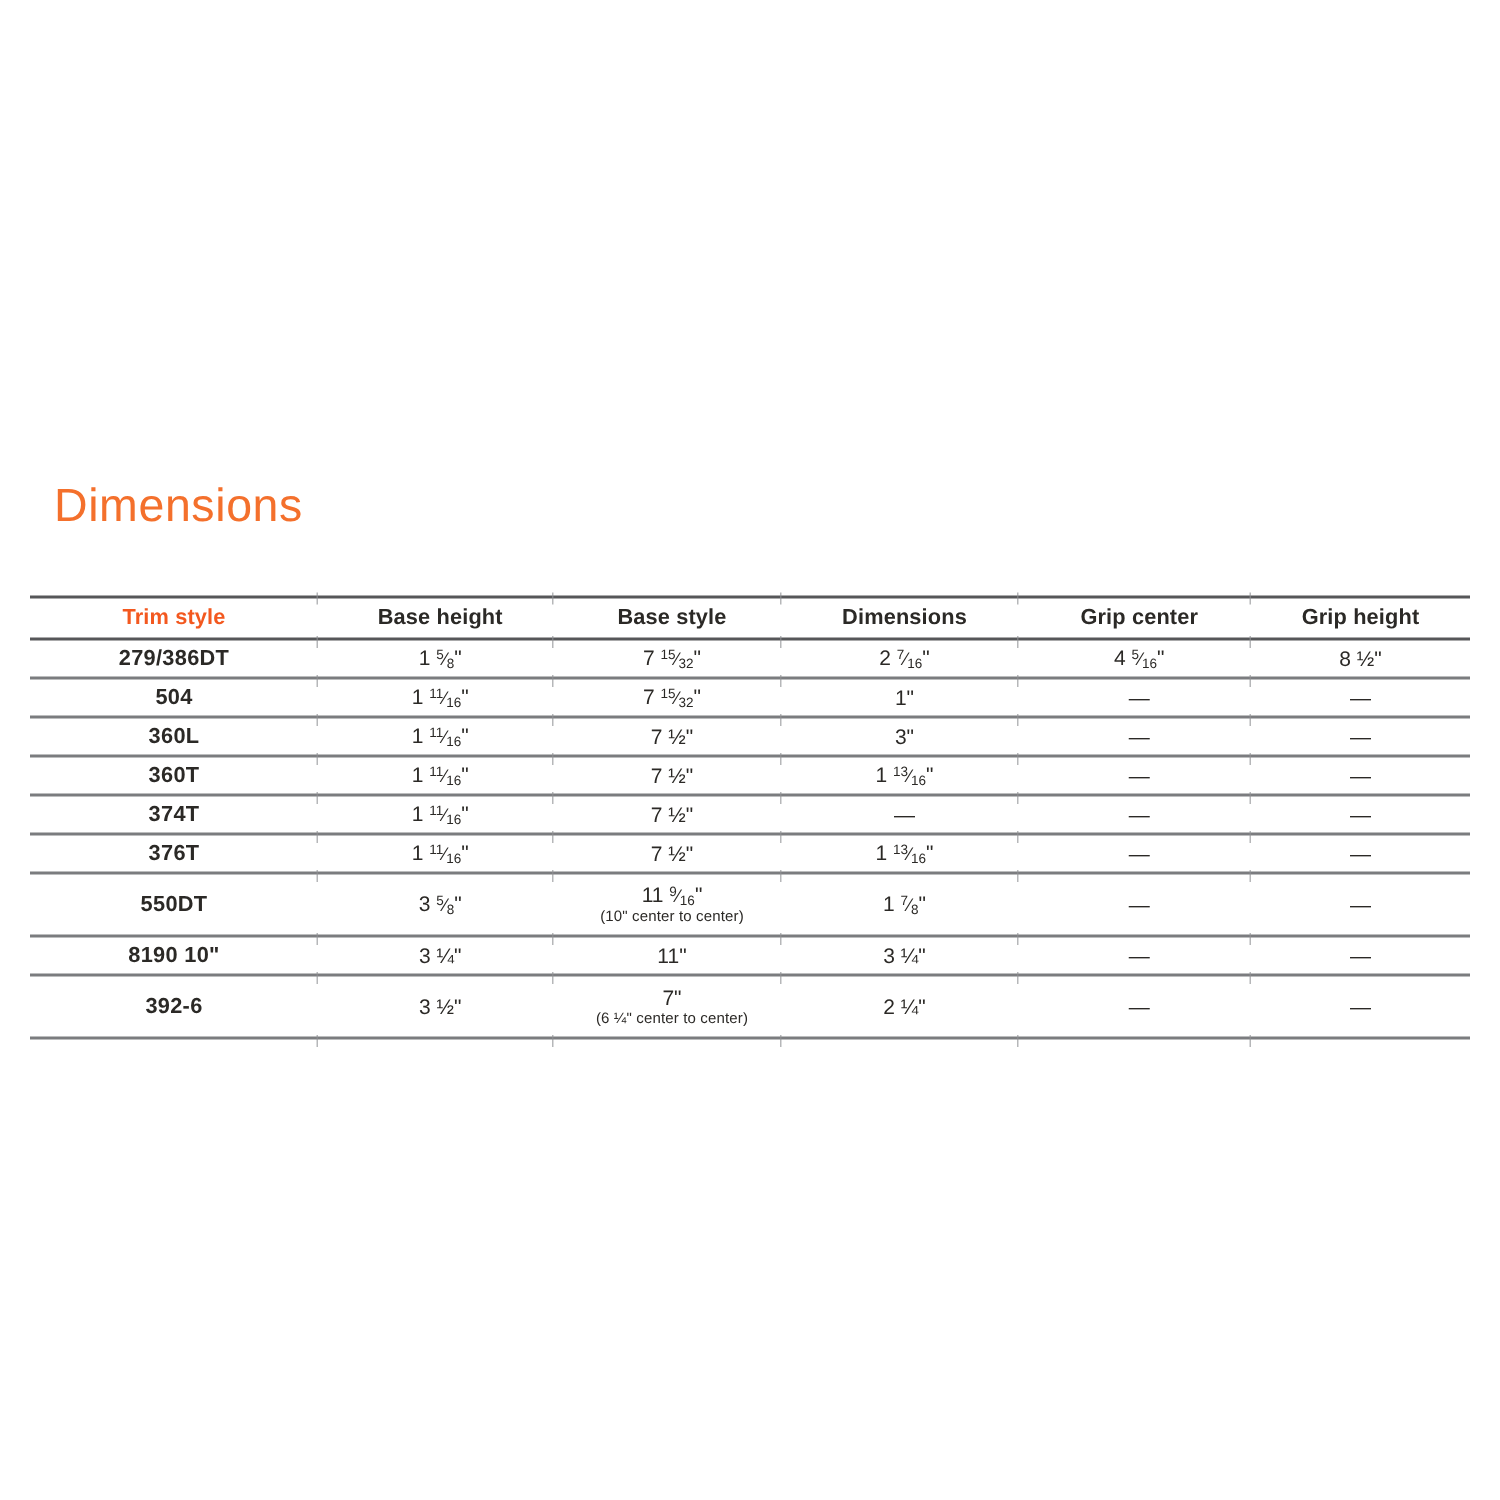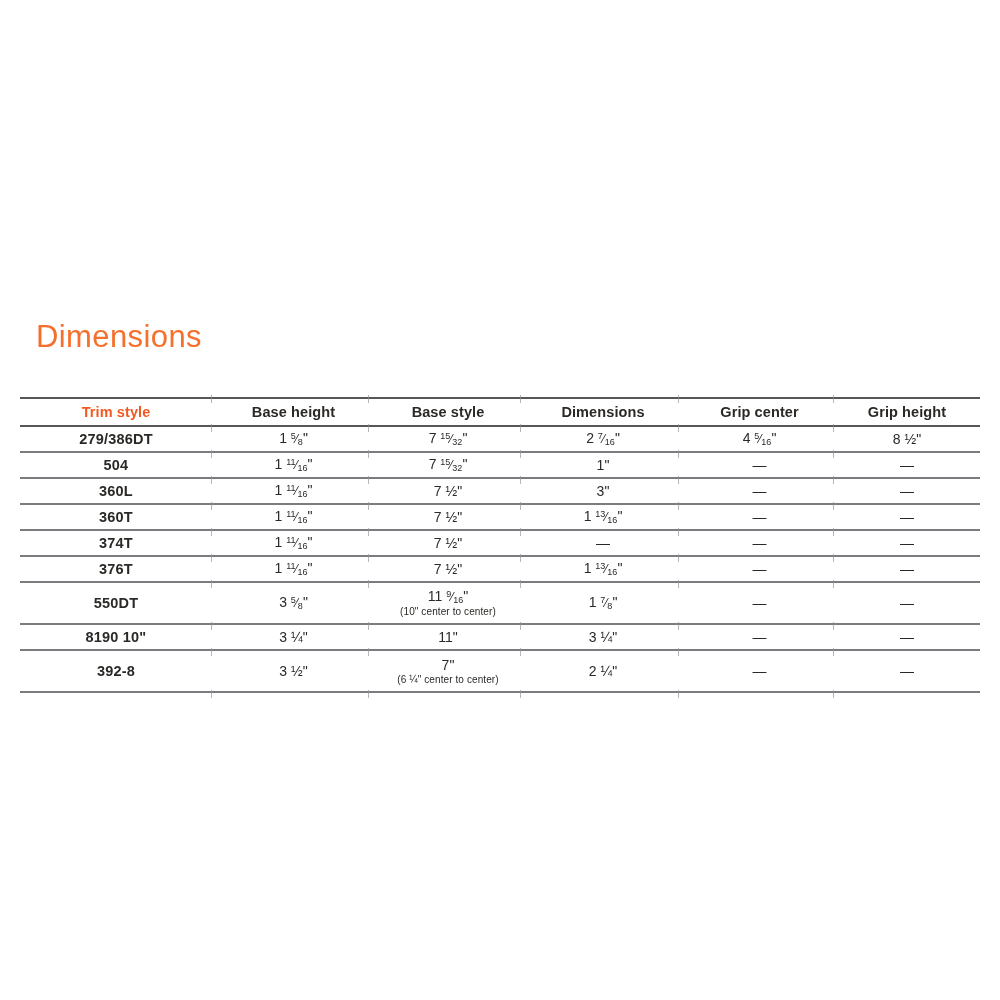--- a/index.html
+++ b/index.html
@@ -114,21 +114,21 @@
         </div>
         <div class="row">
           <div class="cell label">8190 10"</div>
           <div class="cell">3 ¼"</div>
           <div class="cell">11"</div>
           <div class="cell">3 ¼"</div>
           <div class="cell">—</div>
           <div class="cell">—</div>
         </div>
         <div class="row tall">
-          <div class="cell label">392-8</div>
+          <div class="cell label">392-6</div>
           <div class="cell">3 ½"</div>
           <div class="cell">
             <div>7"</div>
             <div class="note">(6 ¼" center to center)</div>
           </div>
           <div class="cell">2 ¼"</div>
           <div class="cell">—</div>
           <div class="cell">—</div>
         </div>
       </div>

